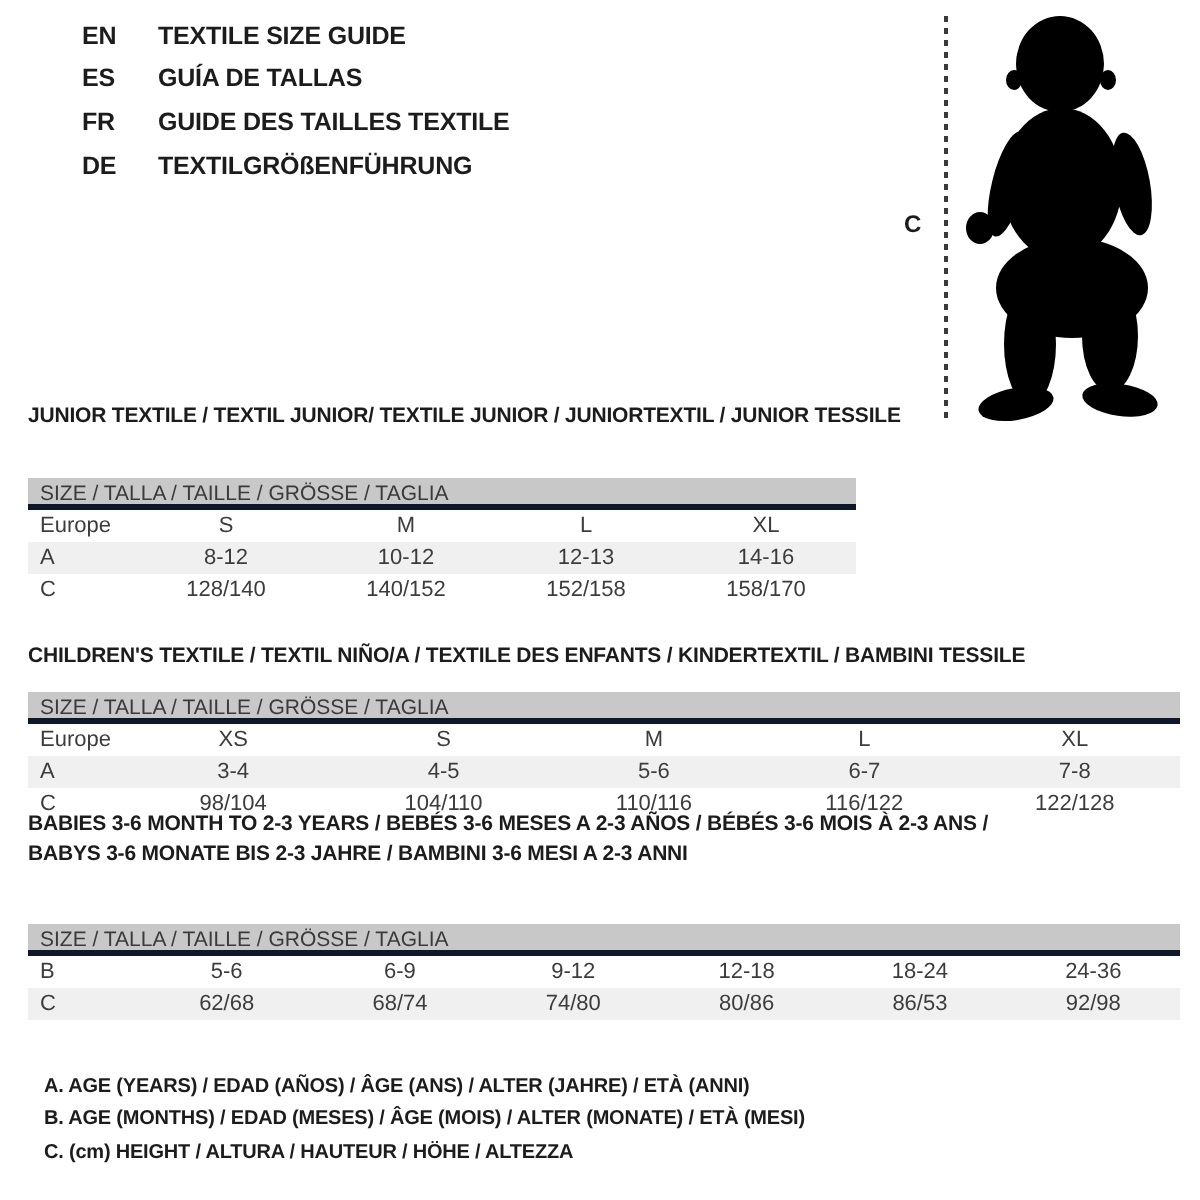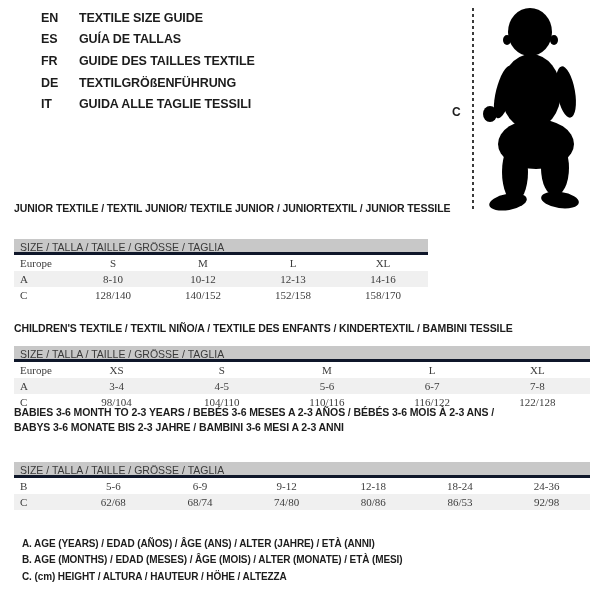--- a/index.html
+++ b/index.html
@@ -93,21 +93,20 @@
     width: 100%;
   }
   table.size-table td {
     height: 16px;
     font-size: 11px;
     color: #3c3c3c;
     text-align: center;
     vertical-align: middle;
     white-space: nowrap;
     overflow: hidden;
-    font-family: Liberation Serif, serif;
   }
   table.size-table td.row-label {
     text-align: left;
     padding-left: 6px;
   }
   #sec1-table td.row-label { width: 54px; }
   #sec2-table td.row-label { width: 50px; }
   #sec3-table td.row-label { width: 56px; }
   tr.stripe { background: #f0f0f0; }
 
@@ -140,24 +139,20 @@
       <span class="lang-code">ES</span>
       <span class="lang-label">GUÍA DE TALLAS</span>
     </div>
     <div class="lang-row">
       <span class="lang-code">FR</span>
       <span class="lang-label">GUIDE DES TAILLES TEXTILE</span>
     </div>
     <div class="lang-row">
       <span class="lang-code">DE</span>
       <span class="lang-label">TEXTILGRÖßENFÜHRUNG</span>
-    </div>
-    <div class="lang-row">
-      <span class="lang-code">IT</span>
-      <span class="lang-label">GUIDA ALLE TAGLIE TESSILI</span>
     </div>
   </div>
 
   <div class="measure-line"></div>
   <div class="measure-label">C</div>
   <svg class="figure-svg" width="112" height="208" viewBox="0 0 112 208" aria-hidden="true">
     <g fill="#000000">
 
       <ellipse cx="52" cy="28" rx="22" ry="24"></ellipse>
       <ellipse cx="29" cy="36" rx="4" ry="5"></ellipse>
@@ -186,21 +181,21 @@
         <tbody>
           <tr>
             <td class="row-label">Europe</td>
             <td>S</td>
             <td>M</td>
             <td>L</td>
             <td>XL</td>
           </tr>
           <tr class="stripe">
             <td class="row-label">A</td>
-            <td>8-10</td>
+            <td>8-12</td>
             <td>10-12</td>
             <td>12-13</td>
             <td>14-16</td>
           </tr>
           <tr>
             <td class="row-label">C</td>
             <td>128/140</td>
             <td>140/152</td>
             <td>152/158</td>
             <td>158/170</td>

